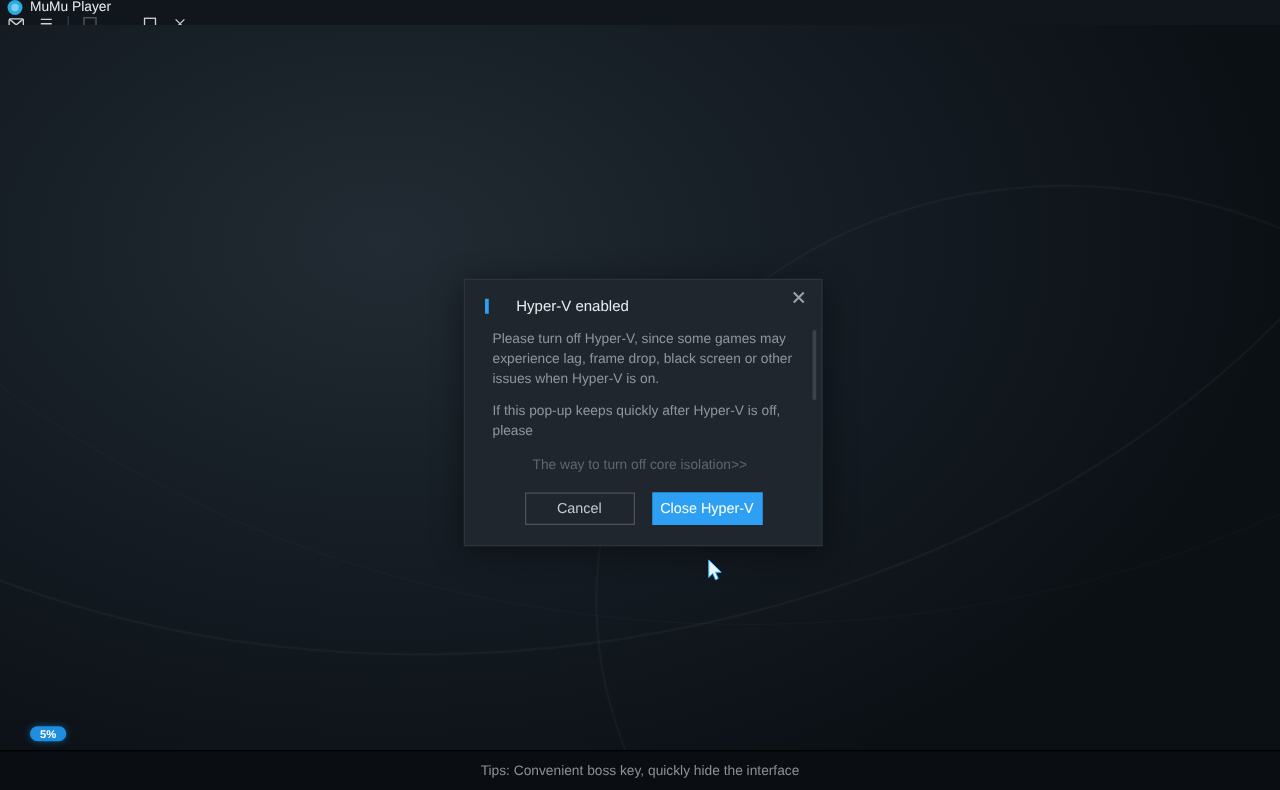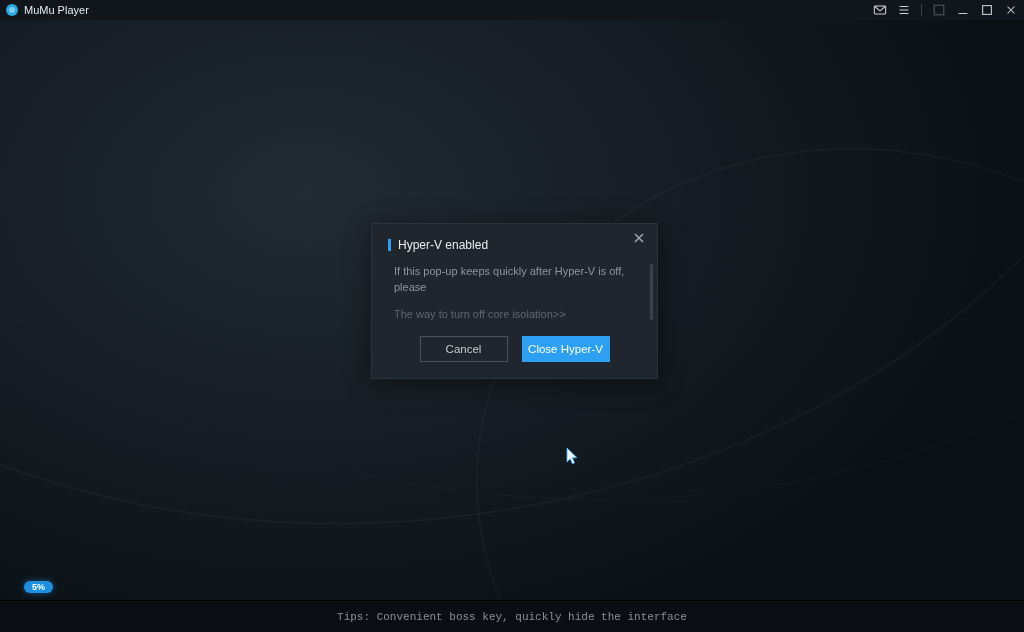--- a/index.html
+++ b/index.html
@@ -7,23 +7,24 @@
   body {
     background: #0e1318;
     color: #c9ccd1;
     position: relative;
     user-select: none;
   }
 
   
   .titlebar {
     position: absolute; top:0; left:0; right:0; height:20px;
-    display:flex; align-items:center; justify-content:space-between;
+    display:flex; align-items:flex-start; justify-content:space-between;
     padding:0 6px 0 6px;
     background:#11161c;
+    flex-direction:column;
   }
   .titlebar-left { display:flex; align-items:center; gap:6px; }
   .app-icon {
     width:12px; height:12px; border-radius:50%;
     background:#29abe2; position:relative;
   }
   .app-icon::after{
     content:""; position:absolute; left:3px; top:3px; width:6px; height:6px;
     border-radius:50%; background:#fff6;
   }
@@ -64,52 +65,52 @@
     position:absolute; left:24px; bottom:39px; height:12px;
     padding:0 8px; border-radius:8px; background:#1d8fe1;
     color:#fff; font-size:9px; line-height:12px; font-weight:600;
     box-shadow:0 0 6px #1d8fe188;
   }
 
   
   .tipsbar{
     position:absolute; left:0; right:0; bottom:0; height:32px;
     display:flex; align-items:center; justify-content:center;
-    background:#0a0e12; border-top:1px solid #000;font-family:Liberation Mono, monospace;
+    background:#0a0e12; border-top:1px solid #000;
   }
   .tipsbar-text{ font-size:11px; color:#8a9099; }
 
   
   .modal{
     position:absolute; left:371px; top:223px; width:287px;
     background:#1f262e; border:1px solid #2b333c;
     padding:14px 0 16px 0;
     box-shadow:0 4px 24px rgba(0,0,0,.45);
   }
   .modal-close{
     position:absolute; top:6px; right:10px; width:16px; height:16px;
     cursor:pointer; display:flex; align-items:center; justify-content:center;
   }
   .modal-close svg{ width:12px; height:12px; stroke:#9da3aa; stroke-width:1.6; }
   .modal-header{
-    display:flex; align-items:center; gap:7px;
+    display:flex; align-items:center; gap:22px;
     padding:0 14px 12px 16px;
   }
   .modal-accent{ width:3px; height:12px; background:#2ea0f4; }
   .modal-title{ font-size:12px; color:#e9ecef; font-weight:500; }
   .modal-body{
     font-size:11px; line-height:1.45; color:#8f959d;
     padding:0 22px 0 22px; position:relative;
   }
   .modal-body p{ margin-bottom:10px; }
   .modal-scroll-thumb{
     position:absolute; right:4px; top:0; width:3px; height:56px;
     background:#3a424b; border-radius:2px;
   }
-  .modal-link{ color:#5f666e; font-size:11px; padding:2px 11px 14px 22px; cursor:pointer; }
+  .modal-link{ color:#5f666e; font-size:11px; padding:2px 11px 14px 22px; cursor:pointer;margin-left:32px; }
   .modal-buttons{
     display:flex; justify-content:center; gap:14px; padding-top:2px;
   }
   .btn{
     width:88px; height:26px; font-size:11.5px; display:flex;
     align-items:center; justify-content:center; cursor:pointer;
   }
   .btn-cancel{ color:#c6cad0; border:1px solid #4a525b; background:transparent; }
   .btn-primary{ color:#fff; background:#2ea0f4; border:1px solid #2ea0f4; }
 
@@ -184,20 +185,21 @@
         <path d="M2 2l8 8M10 2l-8 8"></path>
       </svg>
   </div>
 
   <div class="modal-header">
     <span class="modal-accent"></span>
     <span class="modal-title">Hyper-V enabled</span>
   </div>
 
   <div class="modal-body">
+    <p>Please turn off Hyper-V, since some games may experience lag, frame drop, black screen or other issues when Hyper-V is on.</p>
     <p>If this pop-up keeps quickly after Hyper-V is off, please</p>
     <span class="modal-scroll-thumb"></span>
   </div>
 
   <div class="modal-link">The way to turn off core isolation&gt;&gt;</div>
 
   <div class="modal-buttons">
     <div class="btn btn-cancel">Cancel</div>
     <div class="btn btn-primary">Close Hyper-V</div>
   </div>

